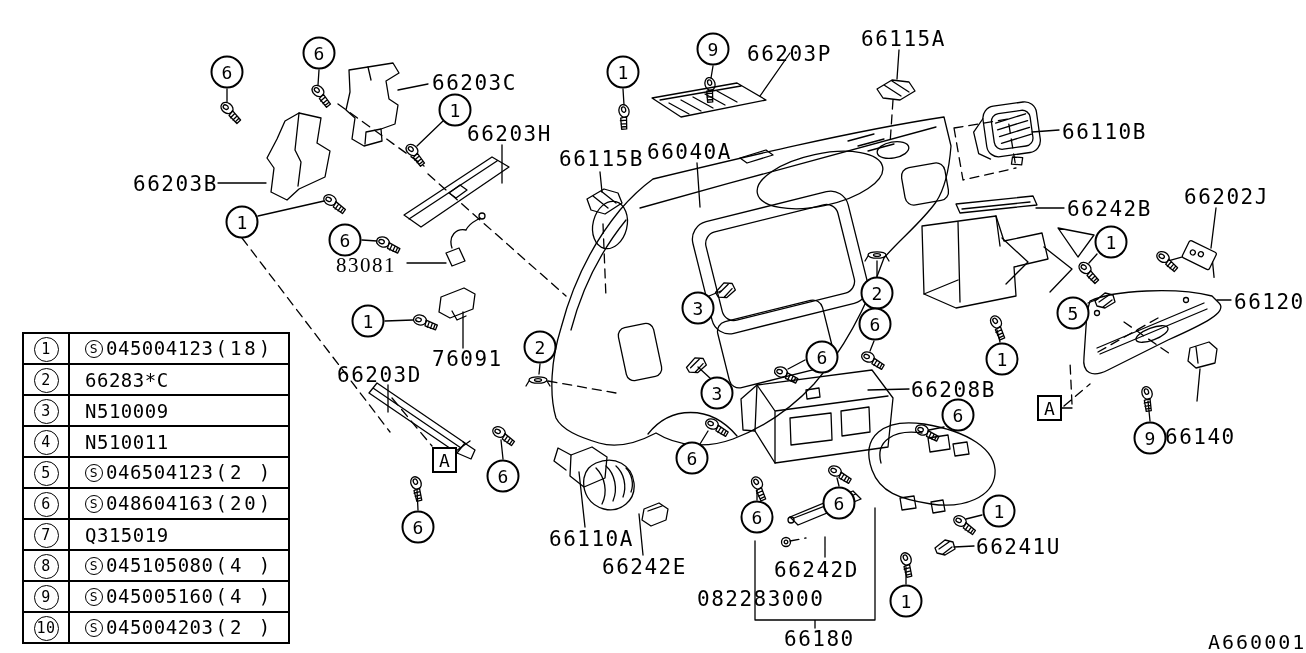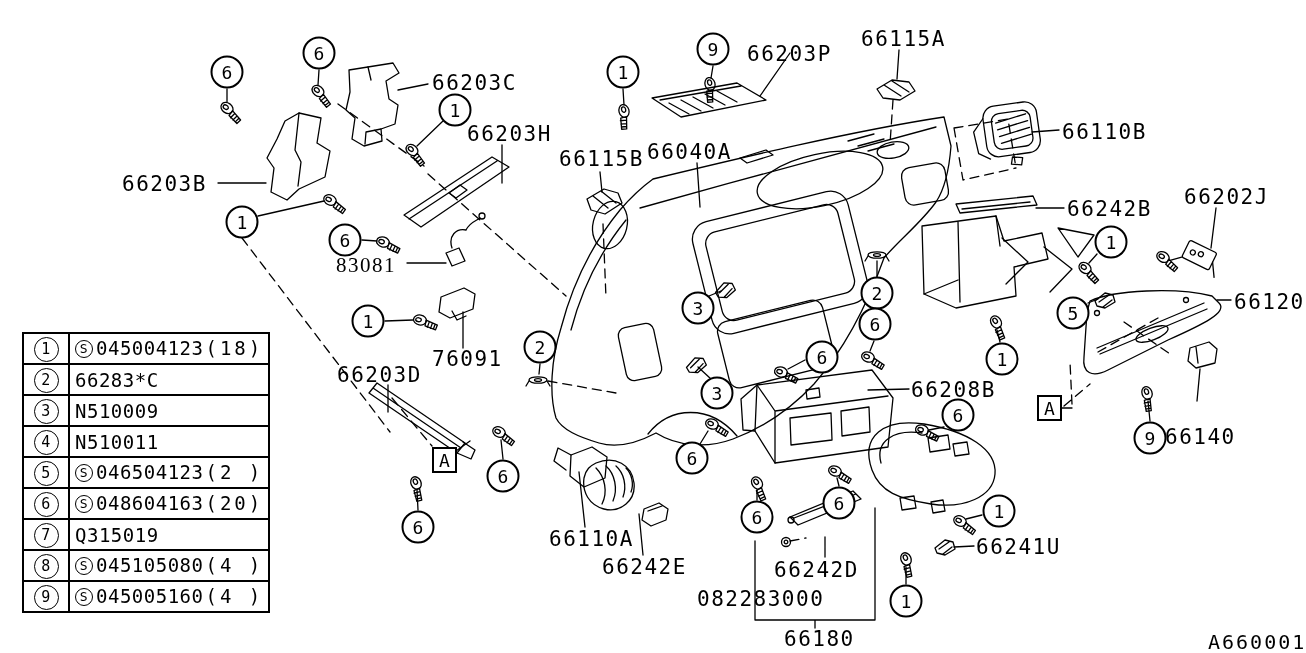--- a/index.html
+++ b/index.html
@@ -7,21 +7,21 @@
          font-family:"DejaVu Sans Mono","Liberation Mono",monospace;overflow:hidden;}
   svg.art{position:absolute;left:0;top:0;}
   svg.art *{vector-effect:non-scaling-stroke;}
   .plabel{position:absolute;font-size:21px;letter-spacing:1.5px;line-height:1;white-space:pre;}
   .callout{position:absolute;width:33px;height:33px;border:2px solid #000;border-radius:50%;
            box-sizing:border-box;display:flex;align-items:center;justify-content:center;
            font-size:18px;line-height:1;transform:translate(-50%,-50%);background:#fff;}
   .amarker{position:absolute;width:25px;height:26px;border:2px solid #000;box-sizing:border-box;
            display:flex;align-items:center;justify-content:center;font-size:18px;background:#fff;}
   table.legend{position:absolute;left:22px;top:332px;border-collapse:collapse;background:#fff;}
-  table.legend td{border:2px solid #000;height:29px;padding:0 5px;vertical-align:middle;
+  table.legend td{border:2px solid #000;height:29px;padding:0 15px;vertical-align:middle;
                   font-size:19px;letter-spacing:0.5px;white-space:nowrap;}
   table.legend td.n{width:44px;text-align:center;padding:0;}
   .cnum{display:inline-flex;width:25px;height:25px;border:1.6px solid #000;border-radius:50%;
         box-sizing:border-box;align-items:center;justify-content:center;font-size:15px;line-height:1;}
   .scirc{display:inline-flex;width:18px;height:18px;border:1.5px solid #000;border-radius:50%;
          box-sizing:border-box;align-items:center;justify-content:center;font-size:13px;line-height:1;
          margin-right:3px;position:relative;top:-2px;}
   .qty{letter-spacing:3px;margin-left:2px;}
   .dwg{position:absolute;left:1164px;top:630px;font-size:20px;letter-spacing:2px;margin-left:44px;}
 </style>
@@ -229,21 +229,21 @@
       <use href="#clip" transform="translate(695,364) rotate(-10)"></use>
       <use href="#clip" transform="translate(1104,299)"></use>
       <use href="#washer" transform="translate(538,380)"></use>
       <use href="#washer" transform="translate(877,255)"></use>
     </g>
   </svg>
 
   <div>
       <div class="plabel" style="left: 432px; top: 73px;">66203C</div>
       <div class="plabel" style="left: 467px; top: 124px;">66203H</div>
-      <div class="plabel" style="left: 122px; top: 174px;">66203B</div>
+      <div class="plabel" style="left: 133px; top: 174px;">66203B</div>
       <div class="plabel" style="left: 336px; top: 255px; font-family: Liberation Serif, serif;">83081</div>
       <div class="plabel" style="left: 432px; top: 349px;">76091</div>
       <div class="plabel" style="left: 337px; top: 365px;">66203D</div>
       <div class="plabel" style="left: 559px; top: 149px;">66115B</div>
       <div class="plabel" style="left: 647px; top: 142px; text-align: center;">66040A</div>
       <div class="plabel" style="left: 747px; top: 44px;">66203P</div>
       <div class="plabel" style="left: 861px; top: 29px;">66115A</div>
       <div class="plabel" style="left: 1062px; top: 122px;">66110B</div>
       <div class="plabel" style="left: 1067px; top: 199px;">66242B</div>
       <div class="plabel" style="left: 1184px; top: 187px;">66202J</div>
@@ -323,18 +323,22 @@
           <td><span class="code">Q315019</span></td>
         </tr>
         <tr>
           <td class="n"><span class="cnum">8</span></td>
           <td><span class="scirc">S</span><span class="code">045105080</span><span class="qty">(4 )</span></td>
         </tr>
         <tr>
           <td class="n"><span class="cnum">9</span></td>
           <td><span class="scirc">S</span><span class="code">045005160</span><span class="qty">(4 )</span></td>
         </tr>
+        <tr>
+          <td class="n"><span class="cnum">10</span></td>
+          <td><span class="scirc">S</span><span class="code">045004203</span><span class="qty">(2 )</span></td>
+        </tr>
       </tbody>
   </table>
 
   <div class="dwg">A660001062</div>
 
 </div>
 
 </body></html>

